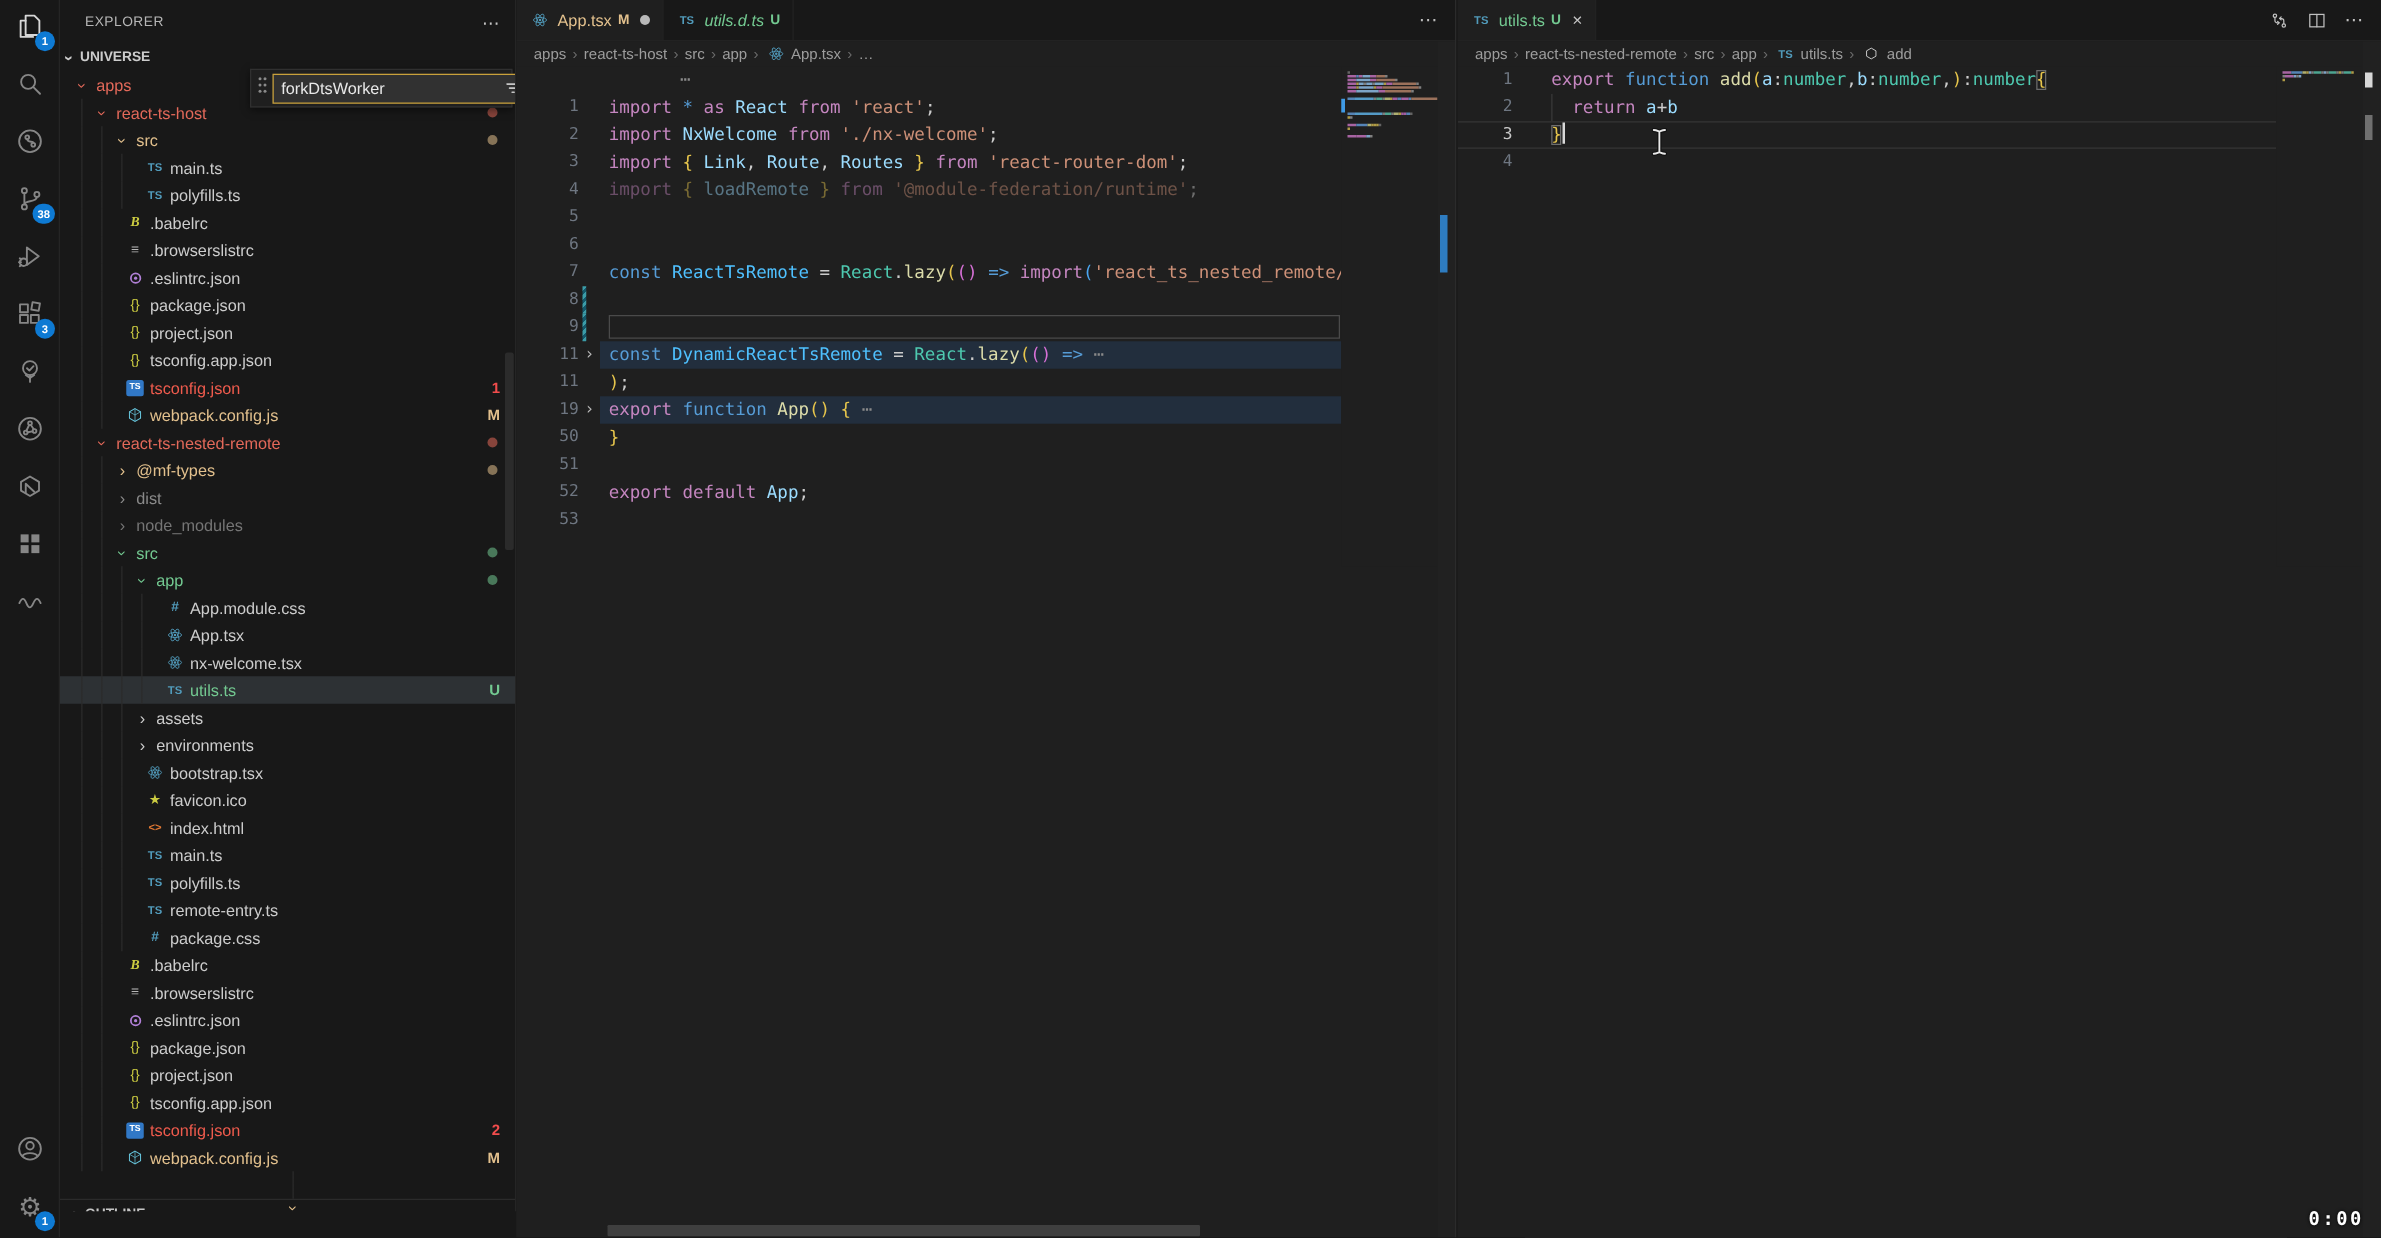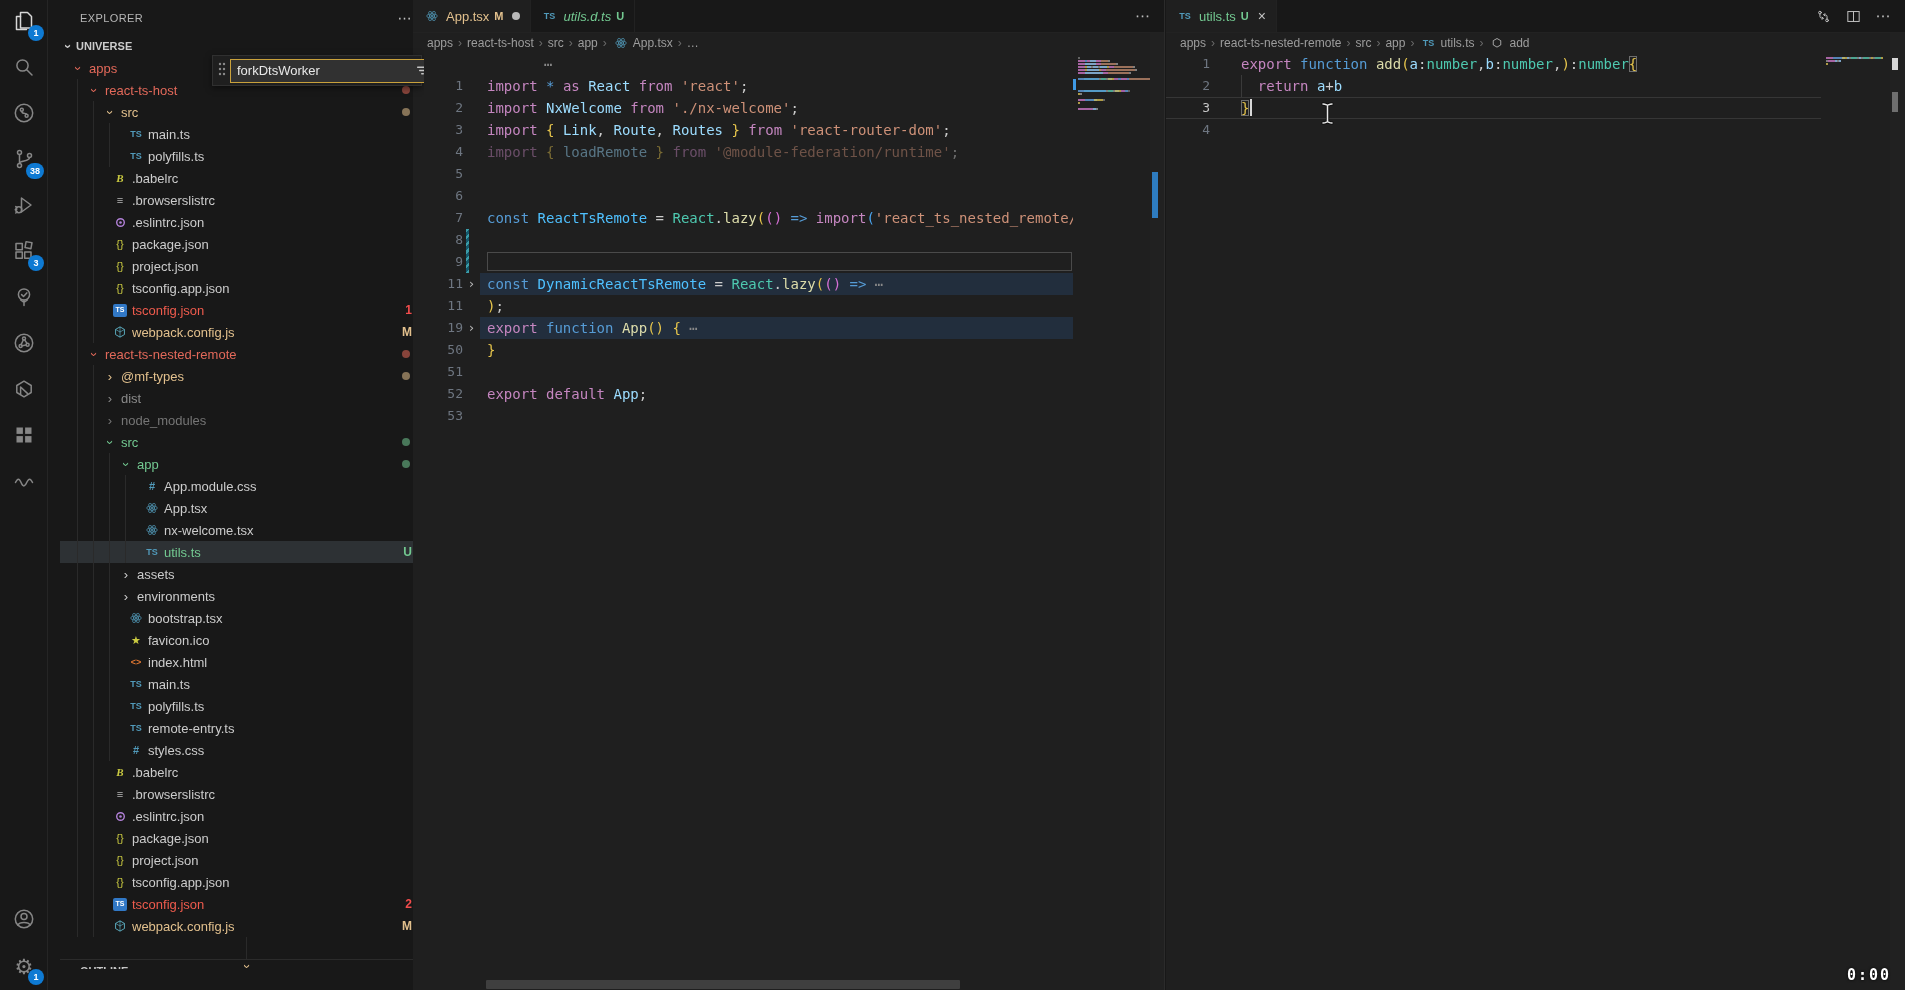--- a/index.html
+++ b/index.html
@@ -9,21 +9,21 @@
 
   
   #activitybar{position:absolute;left:0;top:0;width:48px;height:990px;background:#181818;border-right:1px solid #252525;display:flex;flex-direction:column;justify-content:space-between}
   .abitem{position:relative;width:48px;height:46px;display:flex;align-items:center;justify-content:center;color:#868686;cursor:pointer}
   .abitem.active{color:#d7d7d7}
   .abicon svg{width:24px;height:24px;stroke:currentColor;fill:none;stroke-width:1.5;stroke-linecap:round;stroke-linejoin:round}
   .abbadge{position:absolute;right:4px;bottom:5px;min-width:16px;height:16px;padding:0 4px;border-radius:9px;background:#0e7ad3;color:#fff;font-size:9px;font-weight:bold;display:flex;align-items:center;justify-content:center}
   .gearglyph{font-size:21px;line-height:21px}
 
   
-  #sidebar{position:absolute;left:60px;top:0;width:365px;height:969px;background:#181818;border-right:1px solid #252525;overflow:hidden}
+  #sidebar{position:absolute;left:48px;top:0;width:365px;height:969px;background:#181818;border-right:1px solid #252525;overflow:hidden}
   #sbheader{height:35px;display:flex;align-items:center;padding:0 12px 0 20px;font-size:11px;letter-spacing:.4px;color:#b6b6b6}
   #sbheader .more{margin-left:auto;color:#c5c5c5;font-size:14px;cursor:pointer}
   #sbsection{height:22px;display:flex;align-items:center;font-size:11px;font-weight:bold;color:#cccccc}
   .tw{display:inline-block;width:16px;text-align:center;font-size:13px;color:inherit;transform:none;flex:none}
   .tw.open{transform:rotate(90deg)}
   #tree{position:relative}
   .trow{height:22px;display:flex;align-items:center;font-size:13px;padding-left:10px;cursor:pointer;white-space:nowrap}
   .trow.sel{background:#2d3134}
   .ig{display:inline-block;flex:none;width:16px;height:22px;background:linear-gradient(#2a2a2a,#2a2a2a) 7px 0/1px 100% no-repeat}
   .fsp{display:inline-block;flex:none;width:9px}
@@ -516,21 +516,21 @@
           <span class="tlabel">remote-entry.ts</span>
         </div>
         <div class="trow" style="color: rgb(204, 204, 204);">
           <span class="ig"></span>
           <span class="ig"></span>
           <span class="ig"></span>
           <span class="fsp"></span>
           <span class="ficon">
             <span class="fic" style="color:#519aba;font-weight:bold">#</span>
           </span>
-          <span class="tlabel">styles.css</span>
+          <span class="tlabel">package.css</span>
         </div>
         <div class="trow" style="color: rgb(204, 204, 204);">
           <span class="ig"></span>
           <span class="ig"></span>
           <span class="fsp"></span>
           <span class="ficon">
             <span class="fic" style="color:#cbcb41;font-style:italic;font-weight:bold;font-family:'Liberation Serif',serif">B</span>
           </span>
           <span class="tlabel">.babelrc</span>
         </div>

